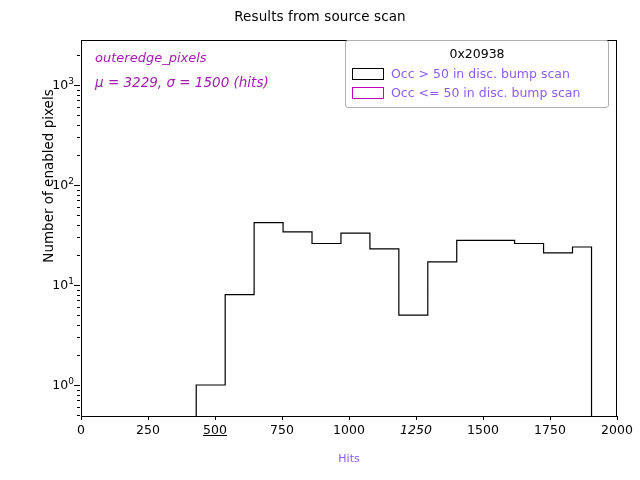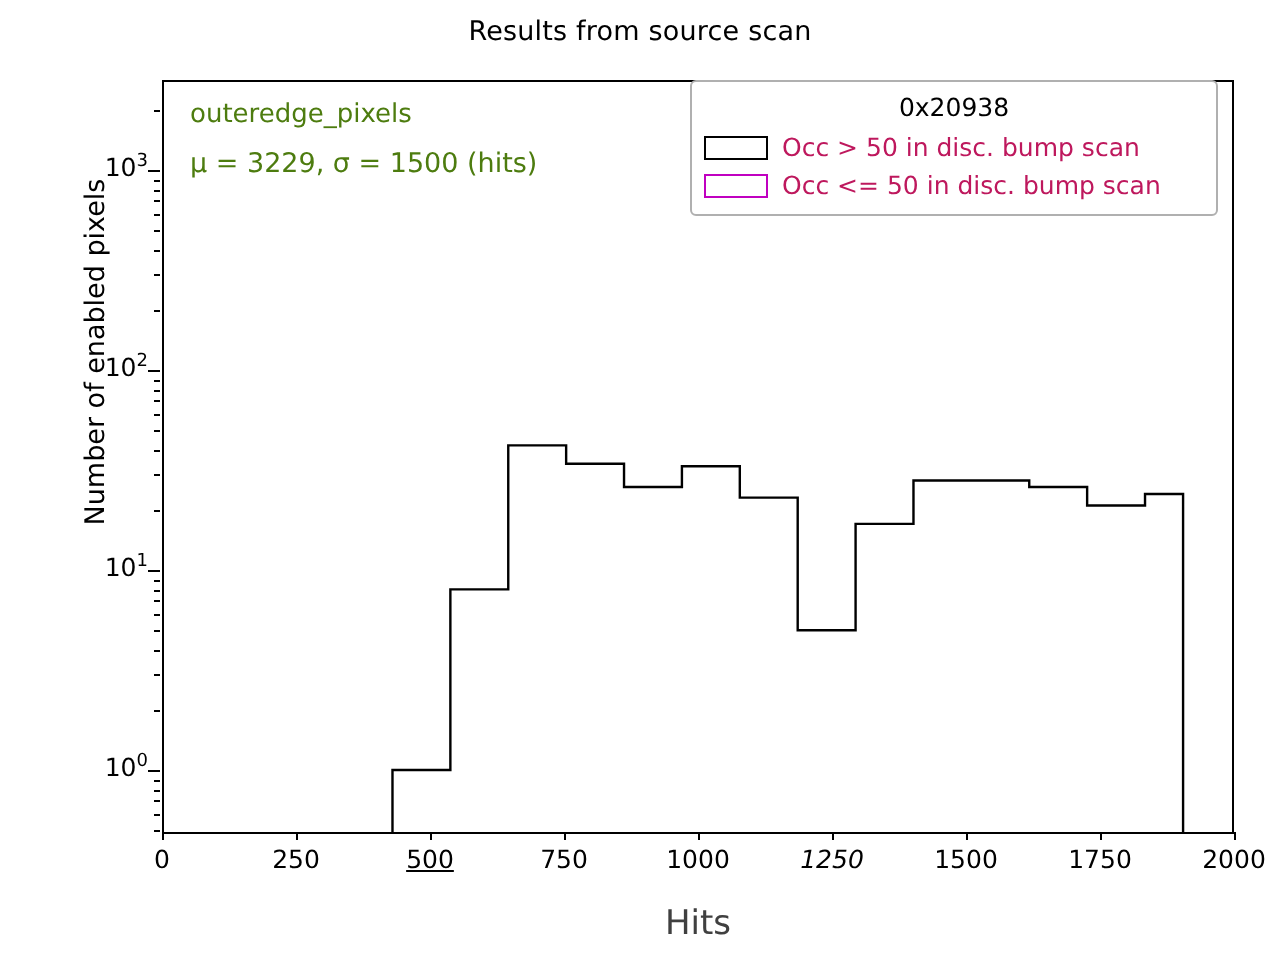--- a/index.html
+++ b/index.html
@@ -12,43 +12,43 @@
   .title{
     position:absolute;left:0;top:8px;width:640px;text-align:center;
     font-size:13.5px;color:#000;letter-spacing:0.1px;
   }
   .ylabel{
     position:absolute;left:-92px;top:168px;width:280px;text-align:center;
     font-size:13.5px;color:#000;transform:rotate(-90deg);transform-origin:center center;
   }
   .xlabel{
     position:absolute;left:81px;top:452px;width:536px;text-align:center;
-    font-size:17px;color:#404040;
+    font-size:11px;color:#8b5cf6;
   }
   
   .axes{
     position:absolute;left:81px;top:40px;width:536px;height:377px;
     border:1.1px solid #000;box-sizing:border-box;background:#fff;
   }
   .annot{
-    position:absolute;color:#4d7c0f;font-size:13px;white-space:nowrap;
+    position:absolute;color:#a21caf;font-size:13px;white-space:nowrap;font-style:italic;
   }
   #annot-name{left:95px;top:50px;}
   #annot-stats{left:95px;top:74px;font-size:13.5px;}
   .legend{
     position:absolute;left:345px;top:40px;width:264px;
     border:1px solid #b0b0b0;border-radius:3px;background:#fff;
     padding:3px 6px 5px 6px;box-sizing:border-box;
   }
   .legend-title{text-align:center;font-size:12.5px;color:#000;padding:2px 0 3px 0;}
   .legend-row{display:flex;align-items:center;gap:7px;height:19px;}
   .swatch{width:32px;height:12px;box-sizing:border-box;background:#fff;}
   .sw-black{border:1.3px solid #000;}
   .sw-magenta{border:1.3px solid #c000c0;}
-  .legend-label{font-size:12.5px;color:#be185d;white-space:nowrap;}
+  .legend-label{font-size:12.5px;color:#8b5cf6;white-space:nowrap;}
   .tick-x{position:absolute;width:1px;height:4px;background:#000;top:416px;}
   .tick-x-label{position:absolute;top:422px;font-size:12.5px;color:#000;text-align:center;width:60px;}
   .tick-y-major{position:absolute;left:74px;width:6px;height:1px;background:#000;}
   .tick-y-minor{position:absolute;left:77px;width:3px;height:1px;background:#000;}
   .tick-y-label{position:absolute;width:48px;text-align:right;font-size:12.5px;color:#000;left:26px;}
   .tick-y-label sup{font-size:9px;}
   svg.hist{position:absolute;left:0;top:0;width:640px;height:480px;overflow:visible;}
 </style>
 </head>
 <body>

